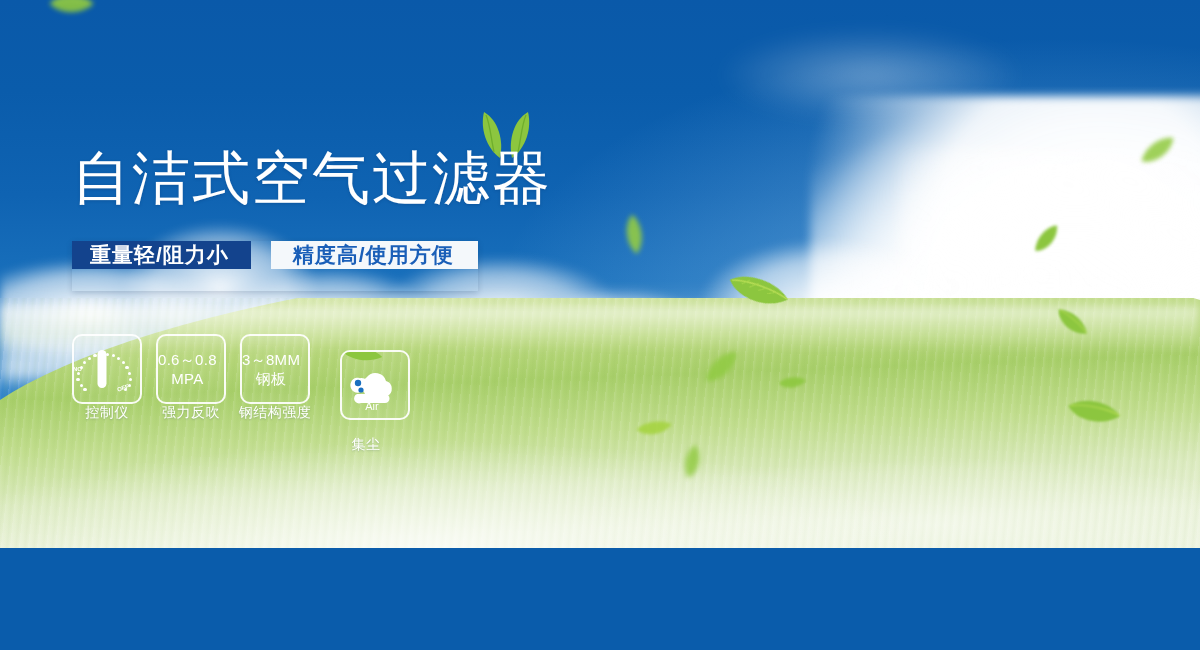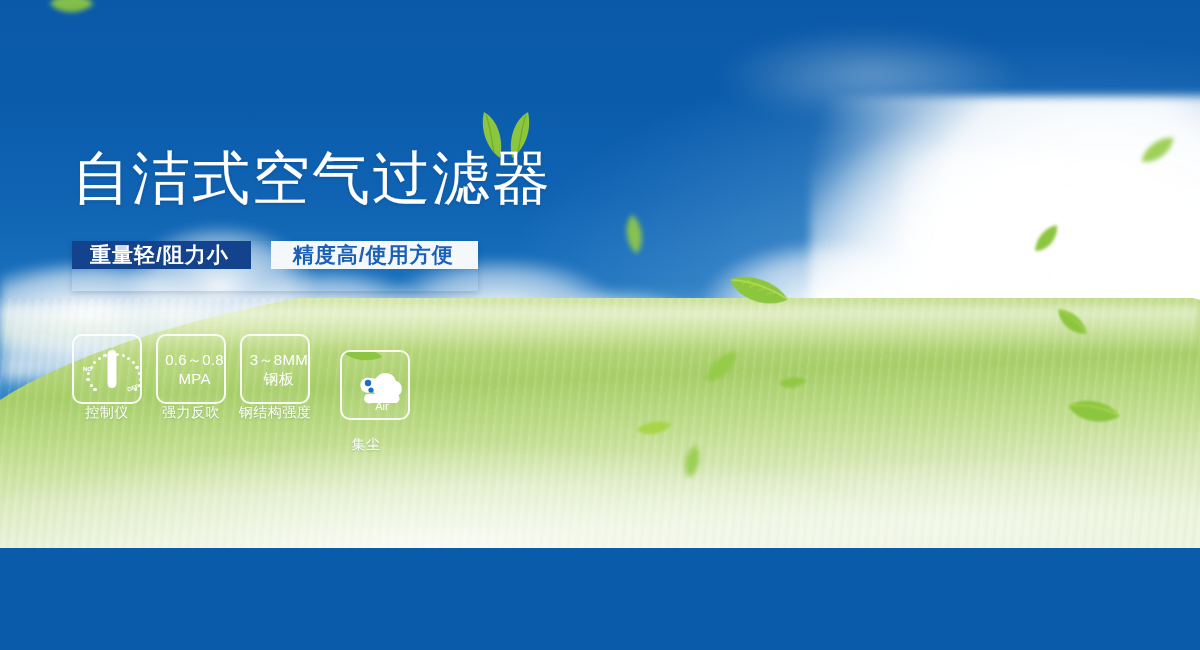--- a/index.html
+++ b/index.html
@@ -171,21 +171,21 @@
   
   .features {
     position:absolute; left:72px; top:334px;
     display:flex; gap:14px;
   }
   .feature { width:70px; display:flex; flex-direction:column; align-items:center; }
   .fbox {
     width:70px; height:70px;
     border:2px solid rgba(255,255,255,.92);
     border-radius:10px;
-    display:flex; align-items:center; justify-content:flex-end;
+    display:flex; align-items:center; justify-content:flex-start;
     color:#ffffff;
     background:rgba(255,255,255,.05);
   }
   .fbox .txt {
     text-align:center; font-size:15px; line-height:19px;
     letter-spacing:.3px; font-weight:400; color:#fff;
   }
   .fcap {
     margin-top:0; color:#ffffff; font-size:14px;
     letter-spacing:.5px; white-space:nowrap; text-align:center;

